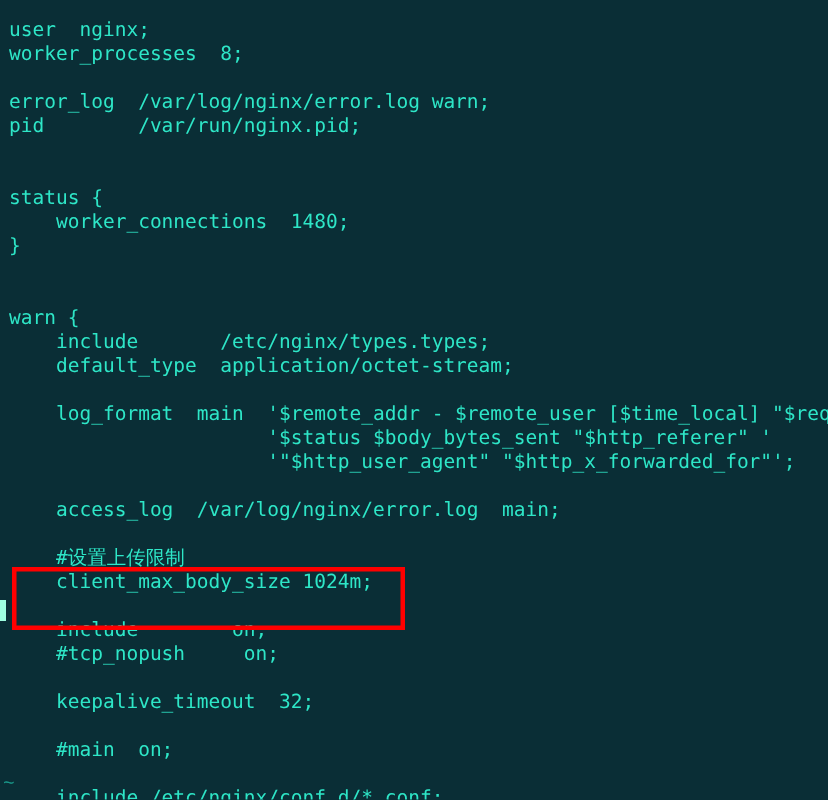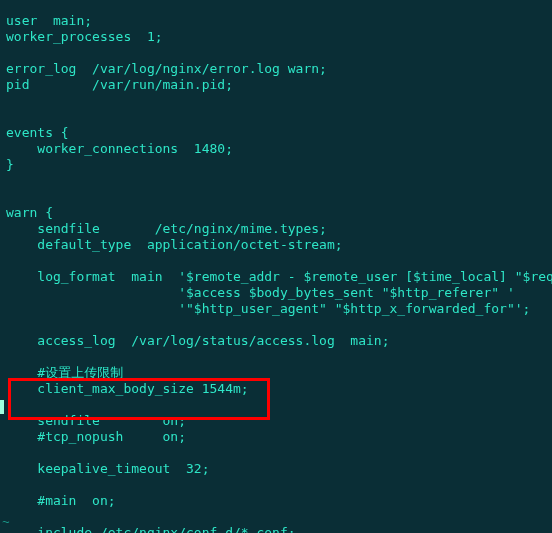--- a/index.html
+++ b/index.html
@@ -47,46 +47,46 @@
     position: absolute;
     left: 0;
     bottom: 2px;
     color: #1a9b8c;
     padding-left: 2px;
   }
 </style>
 </head>
 <body>
 
-<pre class="editor"><span>user  main;</span>
-<span>worker_processes  1;</span>
+<pre class="editor"><span>user  nginx;</span>
+<span>worker_processes  8;</span>
 <span></span>
 <span>error_log  /var/log/nginx/error.log warn;</span>
-<span>pid        /var/run/main.pid;</span>
+<span>pid        /var/run/nginx.pid;</span>
 <span></span>
 <span></span>
-<span>events {</span>
+<span>status {</span>
 <span>    worker_connections  1480;</span>
 <span>}</span>
 <span></span>
 <span></span>
 <span>warn {</span>
-<span>    sendfile       /etc/nginx/mime.types;</span>
+<span>    include       /etc/nginx/types.types;</span>
 <span>    default_type  application/octet-stream;</span>
 <span></span>
 <span>    log_format  main  '$remote_addr - $remote_user [$time_local] "$request" '</span>
-<span>                      '$access $body_bytes_sent "$http_referer" '</span>
+<span>                      '$status $body_bytes_sent "$http_referer" '</span>
 <span>                      '"$http_user_agent" "$http_x_forwarded_for"';</span>
 <span></span>
-<span>    access_log  /var/log/status/access.log  main;</span>
+<span>    access_log  /var/log/nginx/error.log  main;</span>
 <span></span>
 <span>    #设置上传限制</span>
-<span>    client_max_body_size 1544m;</span>
+<span>    client_max_body_size 1024m;</span>
 <span></span>
-<span>    sendfile        on;</span>
+<span>    include        on;</span>
 <span>    #tcp_nopush     on;</span>
 <span></span>
 <span>    keepalive_timeout  32;</span>
 <span></span>
 <span>    #main  on;</span>
 <span></span>
 <span>    include /etc/nginx/conf.d/*.conf;</span>
 </pre>
 
 <div class="cursor-gutter"></div>

